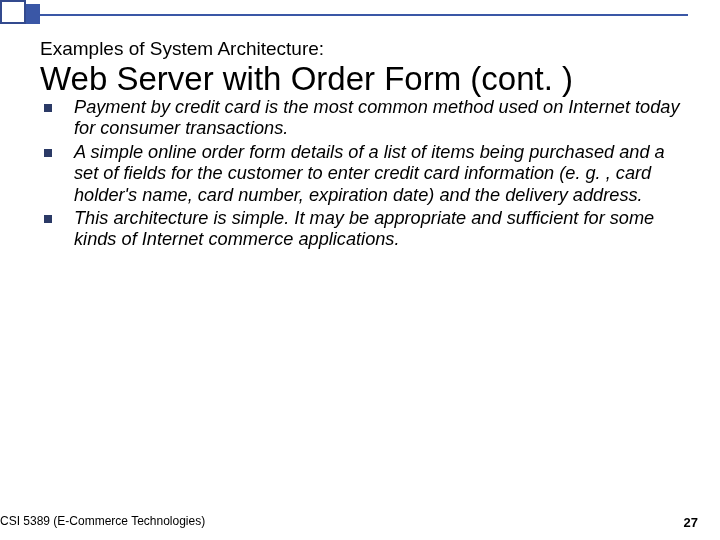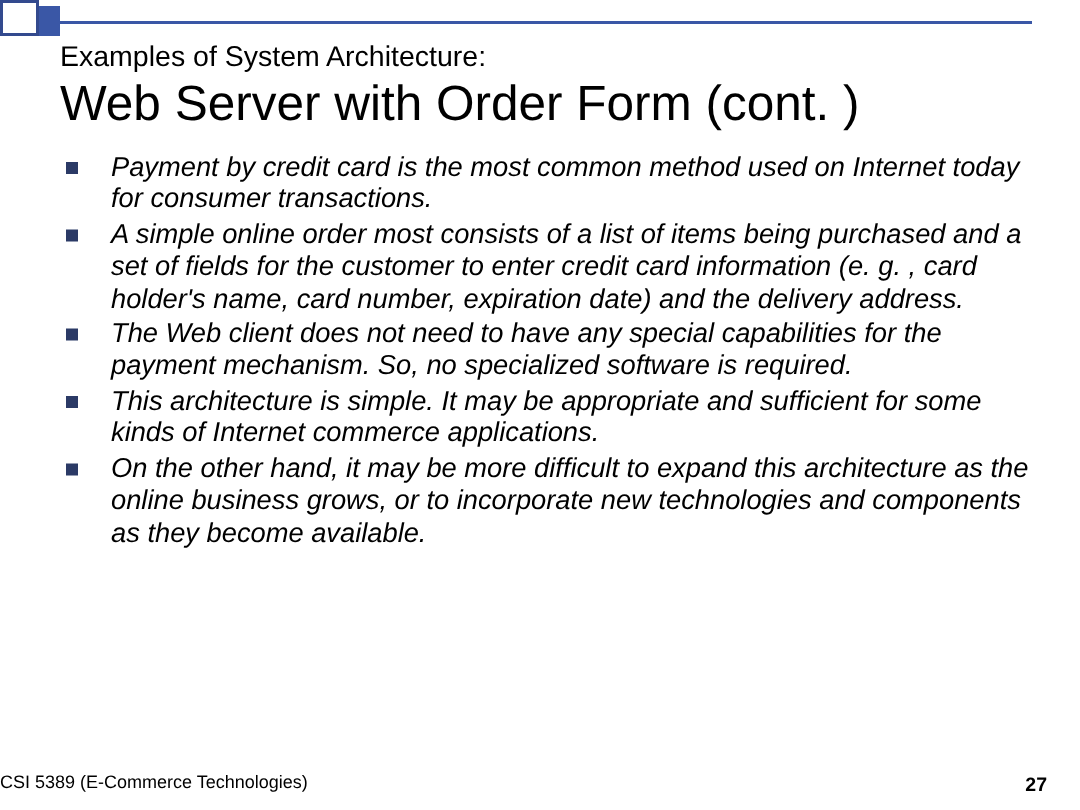--- a/index.html
+++ b/index.html
@@ -2,23 +2,23 @@
 <html><head>
 <meta charset="utf-8">
 <style>
   * { margin: 0; padding: 0; box-sizing: border-box; }
   html, body { width: 720px; height: 540px; background: #fff; font-family: Arial, Helvetica, sans-serif; color: #000; }
   .slide { position: relative; width: 720px; height: 540px; }
   .corner-deco { position: absolute; top: 0; left: 0; width: 96px; height: 26px; }
   .deco-white { position: absolute; top: 0; left: 0; width: 26px; height: 24px; background: #fff; border: 2px solid #334a8e; }
   .deco-blue  { position: absolute; top: 4px; left: 18px; width: 22px; height: 20px; background: #3a57a6; }
   .top-rule { position: absolute; top: 14px; left: 40px; width: 648px; height: 2px; background: #3a57a6; }
-  .content { position: absolute; top: 28px; left: 40px; width: 648px; }
+  .content { position: absolute; top: 38px; left: 40px; width: 648px; }
   .subtitle { font-size: 19px; margin-bottom: 2px; }
-  .title { font-size: 33px; margin-bottom: 14px; line-height: 1.05; }
+  .title { font-size: 33px; line-height: 1.05; }
   .bullets { list-style: none; }
   .bullets li { position: relative; padding-left: 34px; font-size: 18.2px; line-height: 1.18; margin-bottom: 2px; font-style: italic; }
   .bullets li .sq { position: absolute; left: 4px; top: 7px; width: 8px; height: 8px; background: #2b3a66; }
   .footer-center { position: absolute; bottom: 12px; left: 0; width: 720px; text-align: left; font-size: 12px; }
   .footer-right { position: absolute; bottom: 10px; right: 22px; font-size: 13px; font-weight: bold; margin-top: 20px; }
 </style>
 </head>
 <body>
 
 <div class="slide">
@@ -28,22 +28,21 @@
     <div class="deco-white"></div>
   </div>
   <div class="top-rule"></div>
 
   <div class="content">
     <div class="subtitle">Examples of System Architecture:</div>
     <div class="title">Web Server with Order Form (cont. )</div>
 
     <ul class="bullets">
       <li><span class="sq"></span><span>Payment by credit card is the most common method used on Internet today for consumer transactions.</span></li>
-      <li><span class="sq"></span><span>A simple online order most consists of a list of items being purchased and a set of fields for the customer to enter credit card information (e. g. , card holder's name, card number, expiration date) and the delivery address.</span></li>
-      <li><span class="sq"></span><span>The Web client does not need to have any special capabilities for the payment mechanism. So, no specialized software is required.</span></li>
+      <li><span class="sq"></span><span>A simple online order form details of a list of items being purchased and a set of fields for the customer to enter credit card information (e. g. , card holder's name, card number, expiration date) and the delivery address.</span></li>
+      <li><span class="sq"></span></li>
       <li><span class="sq"></span><span>This architecture is simple. It may be appropriate and sufficient for some kinds of Internet commerce applications.</span></li>
-      <li><span class="sq"></span><span>On the other hand, it may be more difficult to expand this architecture as the online business grows, or to incorporate new technologies and components as they become available.</span></li>
     </ul>
   </div>
 
   <div class="footer-center">CSI 5389 (E-Commerce Technologies)</div>
   <div class="footer-right">27</div>
 </div>
 
 </body></html>

